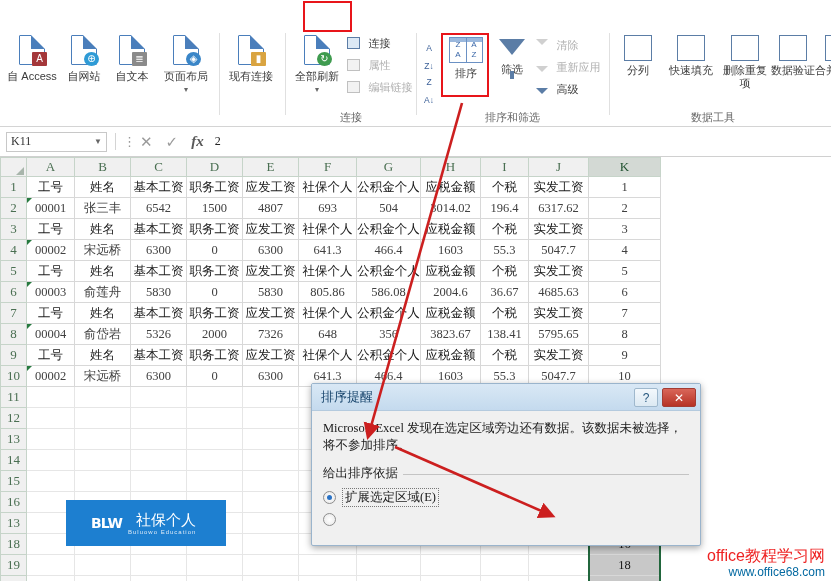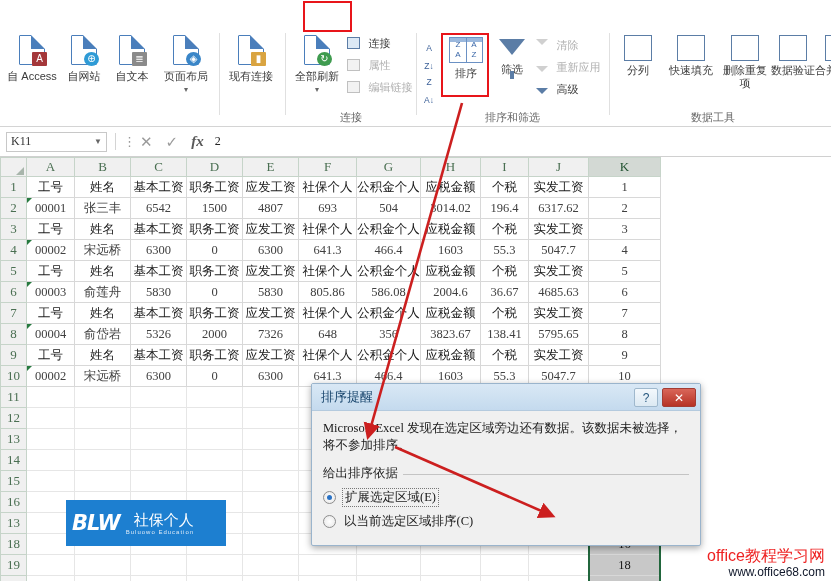--- a/index.html
+++ b/index.html
@@ -235,30 +235,30 @@
   
   .anno { position: absolute; left: 0; top: 0; width: 831px; height: 581px;
           pointer-events: none; z-index: 70; }
 
   
   .logo {
     position: absolute; left: 66px; top: 500px; width: 160px; height: 46px;
     background: #1d7fd0; display: flex; align-items: center; z-index: 30;
   }
   .logo .mark {
-    font-family: "DejaVu Sans", sans-serif; font-weight: bold; font-style: italic;
-    color: #ffffff; font-size: 21px; letter-spacing: -1px; margin-left: 6px;
+    font-family: "DejaVu Sans", sans-serif; font-weight: bold; 
+    color: #ffffff; font-size: 14px; letter-spacing: -1px; margin-left: 25px;
   }
   .logo .cn { color:#fff; font-size: 15px; margin-left: 8px; line-height: 15px;}
   .logo .en { color:#dce9f6; font-size: 6px; letter-spacing: 1px; display:block; }
   .wm {
     position: absolute; right: 6px; bottom: 2px; text-align: right; z-index: 65;
   }
   .wm .l1 { font-size: 16px; color: #ee2222; line-height: 18px; }
-  .wm .l2 { font-size: 12px; color: #0f172a; line-height: 14px; }
+  .wm .l2 { font-size: 12px; color: #0369a1; line-height: 14px; }
 </style>
 </head>
 <body>
 
 <div id="app">
 
 
   <div class="ribbon">
 
     <div class="grp" style="left:0;width:200px;">
@@ -733,21 +733,20 @@
       <div class="dlg-legend">
         <span>给出排序依据</span>
         <span class="rule"></span>
       </div>
       <div class="radio-row">
         <span class="radio on"></span>
         <span class="radio-lbl focus">扩展选定区域(E)</span>
       </div>
       <div class="radio-row">
         <span class="radio"></span>
-        <span class="radio-lbl">以当前选定区域排序(C)</span>
       </div>
     </div>
   </div>
 
   <div class="logo">
     <span class="mark">BLW</span>
     <span style="margin-left:6px;">
       <span class="cn">社保个人</span>
       <span class="en">Buluowo Education</span>
     </span>

